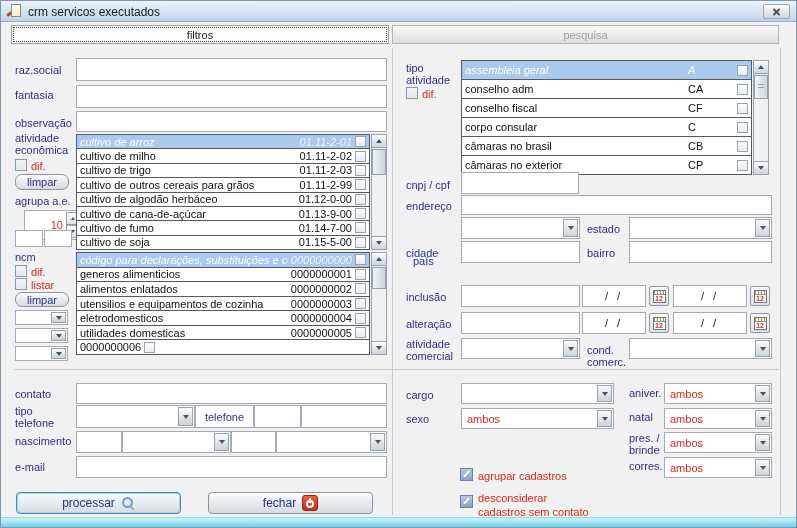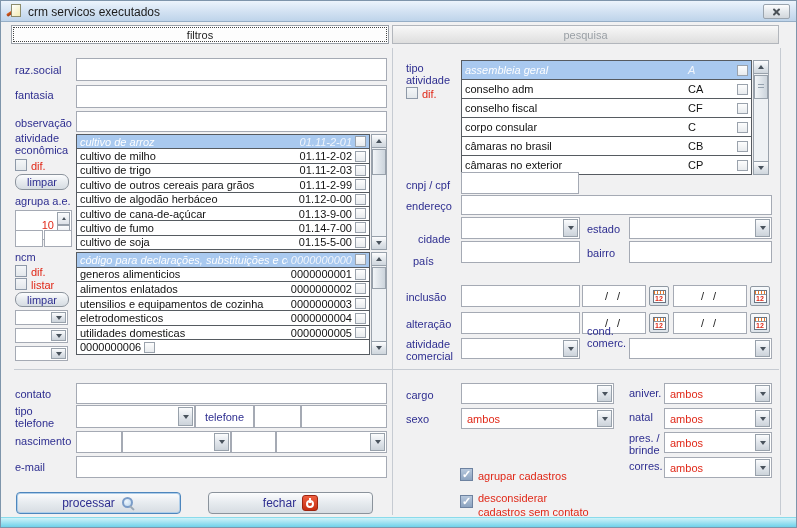--- a/index.html
+++ b/index.html
@@ -145,21 +145,21 @@
 
   <div class="lbl" style="left:14px;top:131px;">atividade
 econômica</div>
   <span class="cb" style="left:14px;top:158px;"></span>
   <div class="lbl red" style="left:30px;top:159px;">dif.</div>
   <div class="btn small" style="left:14px;top:173px;width:54px;height:16px;">
       <span>limpar</span>
     </div>
 
   <div class="lbl" style="left:14px;top:194px;">agrupa a.e.</div>
-  <div class="input" style="left:14px;top:209px;width:57px;height:30px;text-decoration:underline;">
+  <div class="input" style="left:23px;top:209px;width:57px;height:30px;text-decoration:underline;">
     <span class="agval">10</span>
     <span class="spin">
       <span class="spb">
           <i class="tu mini"></i>
         </span>
       <span class="spb">
           <i class="td mini"></i>
         </span>
     </span>
   </div>
@@ -390,21 +390,21 @@
         <i class="td"></i>
       </span>
     </div>
   <div class="lbl" style="left:586px;top:222px;">estado</div>
   <div class="input" style="left:628px;top:216px;width:143px;height:22px;">
       <span class="cbtn">
         <i class="td"></i>
       </span>
     </div>
 
-  <div class="lbl" style="left:405px;top:232px;margin-left:12px;">cidade</div>
+  <div class="lbl" style="left:405px;top:246px;">cidade</div>
   <div class="input" style="left:460px;top:240px;width:119px;height:22px;"></div>
   <div class="lbl" style="left:586px;top:246px;">bairro</div>
   <div class="input" style="left:628px;top:240px;width:143px;height:22px;"></div>
 
   <div class="lbl" style="left:405px;top:290px;">inclusão</div>
   <div class="input" style="left:460px;top:284px;width:119px;height:22px;"></div>
   <div class="input dcell" style="left:581px;top:284px;width:64px;height:22px;">
       <span>/ /</span>
     </div>
   <div class="calbtn" style="left:648px;top:285px;">
@@ -440,21 +440,21 @@
       </span>
     </div>
 
   <div class="lbl" style="left:405px;top:337px;">atividade
 comercial</div>
   <div class="input" style="left:460px;top:337px;width:119px;height:21px;">
       <span class="cbtn">
         <i class="td"></i>
       </span>
     </div>
-  <div class="lbl" style="left:586px;top:324px;">cond.
+  <div class="lbl" style="left:586px;top:343px;">cond.
 comerc.</div>
   <div class="input" style="left:628px;top:337px;width:143px;height:21px;">
       <span class="cbtn">
         <i class="td"></i>
       </span>
     </div>
 
   <div class="lbl" style="left:405px;top:388px;">cargo</div>
   <div class="input" style="left:460px;top:382px;width:153px;height:21px;">
       <span class="cbtn">

